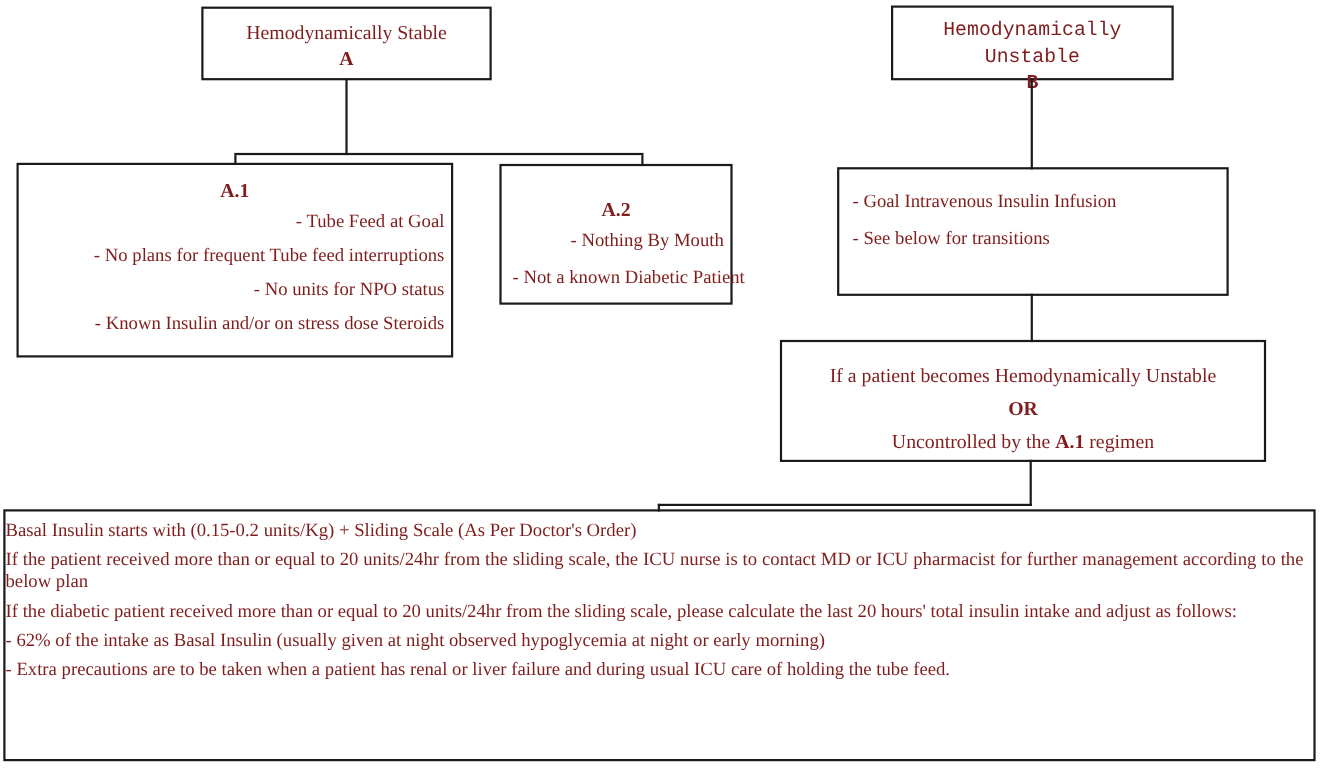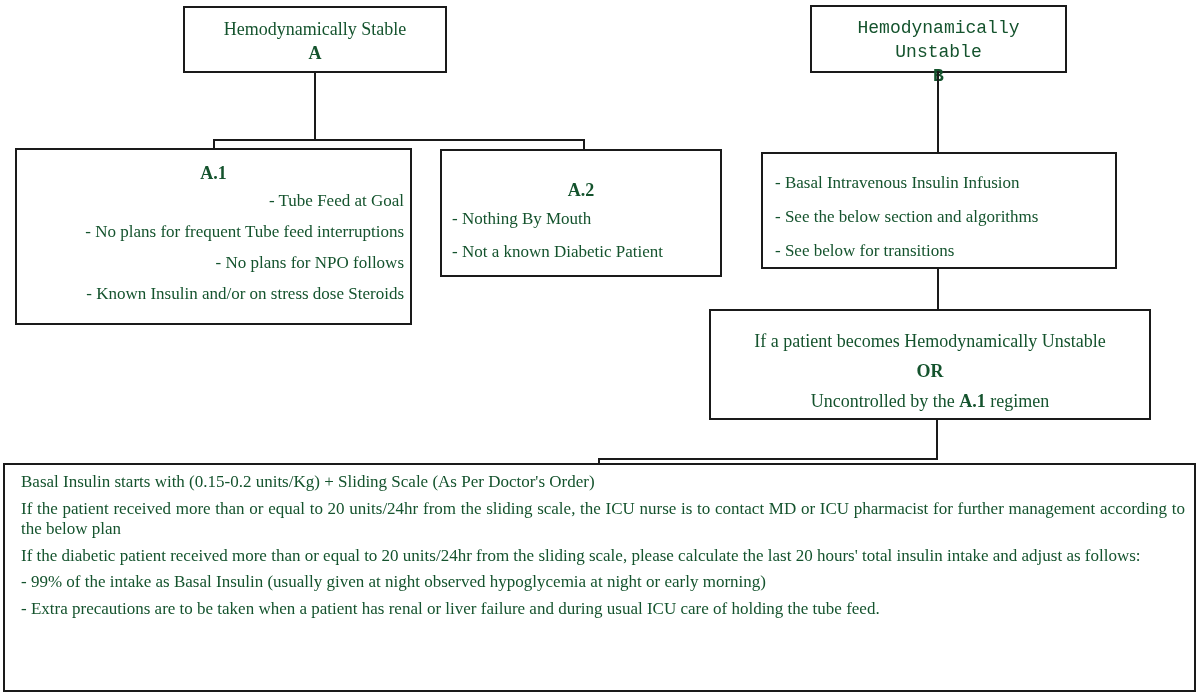--- a/index.html
+++ b/index.html
@@ -6,21 +6,21 @@
     margin: 0;
     padding: 0;
     background: #ffffff;
   }
   #canvas {
     position: relative;
     width: 1200px;
     height: 700px;
     background: #ffffff;
     font-family: "Liberation Serif", "DejaVu Serif", serif;
-    color: #14532d;
+    color: #7f1d1d;
     overflow: hidden;
   }
   .node {
     position: absolute;
     box-sizing: border-box;
     border: 2px solid #1a1a1a;
     background: #ffffff;
   }
   .title-line {
     font-size: 18px;
@@ -42,31 +42,31 @@
     line-height: 31px;
     white-space: nowrap;
   }
   .connector {
     position: absolute;
     background: #1a1a1a;
   }
   
   #box-a1 .list-body { padding: 0 6px 0 8px; text-align: right; }
   #box-a2 .list-body { padding: 0 6px 0 10px; }
-  #box-a2 .list-item { line-height: 33px; }
+  #box-a2 .list-item { line-height: 33px; text-align: right; }
   #box-b1 .list-body { padding: 12px 6px 0 12px; }
   #box-b1 .list-item { line-height: 34px; }
   #box-escalation .esc-line {
     font-size: 18px;
     line-height: 30px;
     text-align: center;
   }
   #box-escalation { padding-top: 15px; }
   #box-plan {
-    padding: 7px 9px 0 16px;
+    padding: 7px 9px 0 0;
   }
   .plan-para {
     margin: 0 0 6px 0;
     font-size: 17px;
     line-height: 20.5px;
   }
   .plan-para.justify {
     text-align: justify;
   }
 </style>
@@ -83,52 +83,51 @@
   <div class="node box-header" id="box-b" style="left:810px; top:5px; width:257px; height:68px;font-family:Liberation Mono, monospace;">
     <div class="title-line">Hemodynamically Unstable</div>
     <div class="title-line bold">B</div>
   </div>
 
   <div class="node" id="box-a1" style="left:15px; top:148px; width:397px; height:177px; padding-top:11px;">
     <div class="list-title">A.1</div>
     <div class="list-body">
       <div class="list-item">- Tube Feed at Goal</div>
       <div class="list-item">- No plans for frequent Tube feed interruptions</div>
-      <div class="list-item">- No plans for NPO follows</div>
+      <div class="list-item">- No units for NPO status</div>
       <div class="list-item">- Known Insulin and/or on stress dose Steroids</div>
     </div>
   </div>
 
-  <div class="node" id="box-a2" style="left:440px; top:149px; width:282px; height:128px; padding-top:27px;">
+  <div class="node" id="box-a2" style="left:454px; top:149px; width:212px; height:128px; padding-top:27px;">
     <div class="list-title">A.2</div>
     <div class="list-body">
       <div class="list-item">- Nothing By Mouth</div>
       <div class="list-item">- Not a known Diabetic Patient</div>
     </div>
   </div>
 
   <div class="node" id="box-b1" style="left:761px; top:152px; width:356px; height:117px;">
     <div class="list-body">
-      <div class="list-item">- Basal Intravenous Insulin Infusion</div>
-      <div class="list-item">- See the below section and algorithms</div>
+      <div class="list-item">- Goal Intravenous Insulin Infusion</div>
       <div class="list-item">- See below for transitions</div>
     </div>
   </div>
 
   <div class="node" id="box-escalation" style="left:709px; top:309px; width:442px; height:111px;">
     <div class="esc-line">If a patient becomes Hemodynamically Unstable</div>
     <div class="esc-line bold">OR</div>
     <div class="esc-line"><span>Uncontrolled by the </span><span class="bold">A.1</span><span> regimen</span></div>
   </div>
 
   <div class="node" id="box-plan" style="left:3px; top:463px; width:1193px; height:229px;">
     <p class="plan-para">Basal Insulin starts with (0.15-0.2 units/Kg) + Sliding Scale (As Per Doctor's Order)</p>
     <p class="plan-para justify">If the patient received more than or equal to 20 units/24hr from the sliding scale, the ICU nurse is to contact MD or ICU pharmacist for further management according to the below plan</p>
     <p class="plan-para justify">If the diabetic patient received more than or equal to 20 units/24hr from the sliding scale, please calculate the last 20 hours' total insulin intake and adjust as follows:</p>
-    <p class="plan-para" style="margin-top:5px;">- 99% of the intake as Basal Insulin (usually given at night observed hypoglycemia at night or early morning)</p>
+    <p class="plan-para" style="margin-top:5px;">- 62% of the intake as Basal Insulin (usually given at night observed hypoglycemia at night or early morning)</p>
     <p class="plan-para" style="margin-top:6px;">- Extra precautions are to be taken when a patient has renal or liver failure and during usual ICU care of holding the tube feed.</p>
   </div>
 
   <div class="connector" style="left:314px; top:71px; width:2px; height:70px;"></div>
   <div class="connector" style="left:213px; top:139px; width:372px; height:2px;"></div>
   <div class="connector" style="left:213px; top:141px; width:2px; height:9px;"></div>
   <div class="connector" style="left:583px; top:141px; width:2px; height:10px;"></div>
   <div class="connector" style="left:937px; top:71px; width:2px; height:83px;"></div>
   <div class="connector" style="left:937px; top:267px; width:2px; height:44px;"></div>
   <div class="connector" style="left:936px; top:418px; width:2px; height:42px;"></div>

